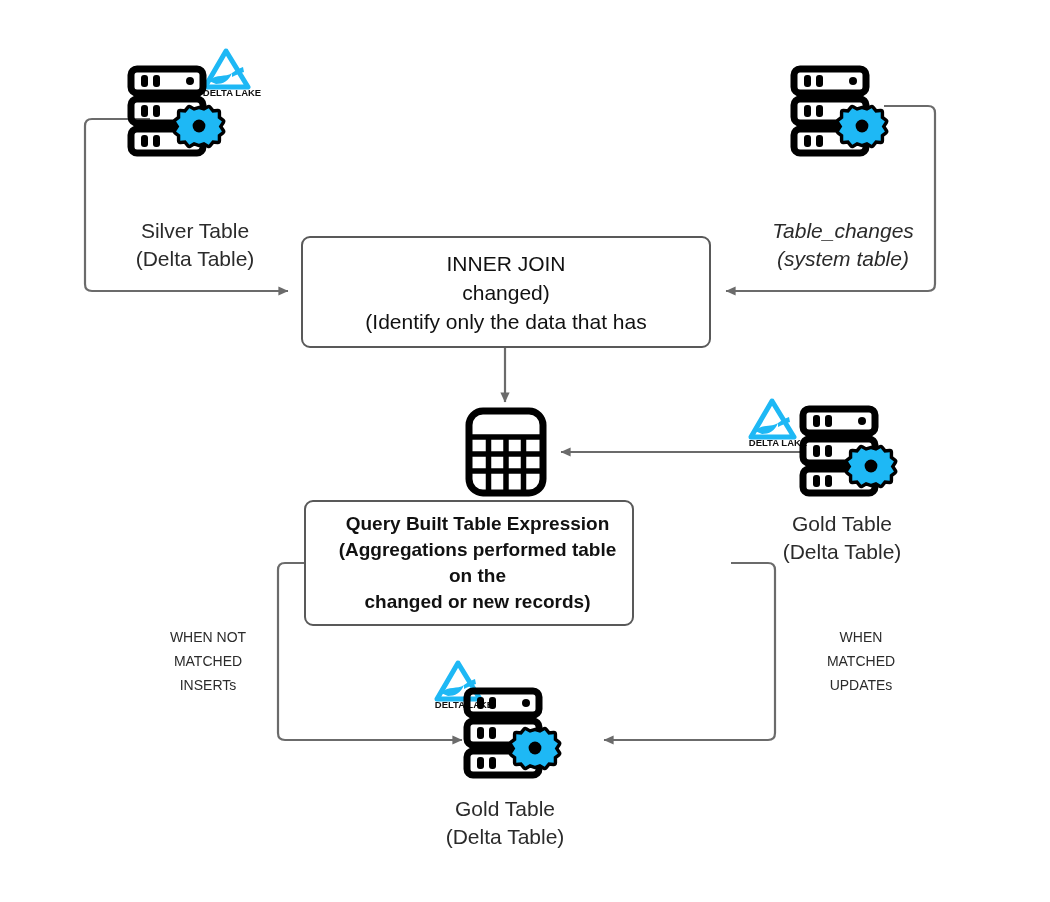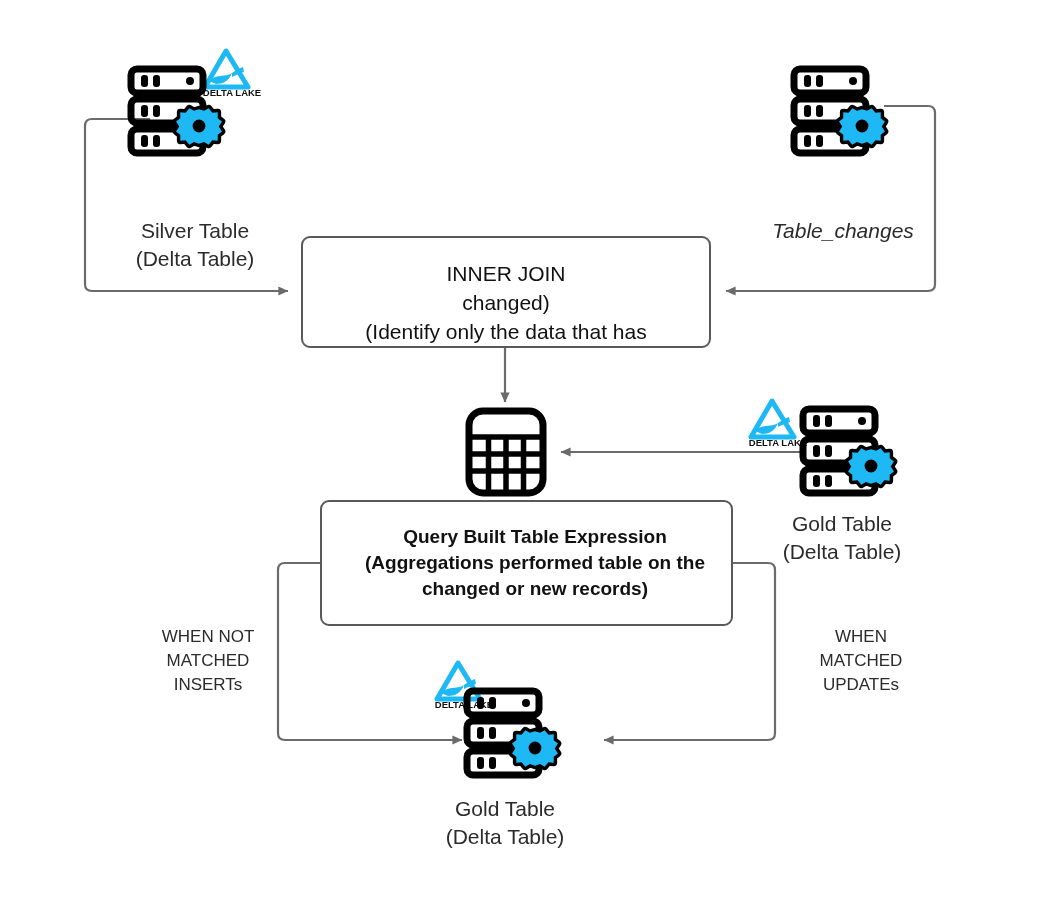--- a/index.html
+++ b/index.html
@@ -53,21 +53,21 @@
     padding: 0 14px;
   }
   .proc-text.bold {
     font-weight: bold;
     font-size: 19px;
     line-height: 26px;
   }
   .merge-label {
     position: absolute;
     text-align: center;
-    font-size: 17px;
+    font-size: 14px;
     line-height: 24px;
     color: #2b2b2b;
     white-space: nowrap;
   }
   .icon-stack {
     position: relative;
   }
   .dl-logo {
     position: absolute;
   }
@@ -182,24 +182,25 @@
                    L 30.2,23.8 L 21.6,23 L 15.6,30.2 L 8.2,26 L 0,28.6
                    L -8.2,26 L -15.6,30.2 L -21.6,23 L -30.2,23.8 L -30.2,14.2
                    L -37,8.8 L -31.8,0.8 L -37,-7.2 L -30.2,-12.6 L -30.2,-22.2
                    L -21.6,-21.4 L -15.6,-28.6 L -8.2,-24.4 Z" transform="scale(0.62)" fill="#1eb8f5"></path>
           <circle cx="0" cy="0" r="6.4" fill="#000000"></circle>
         </g>
       </svg>
     </div>
     <div class="node-caption" style="margin-top:54px;font-style:italic;">
       <div>Table_changes</div>
-    </div>
-  </div>
-
-  <div class="proc-box" style="left:301px; top:236px; width:410px; height:112px;align-items:flex-end;">
+      <div>(system table)</div>
+    </div>
+  </div>
+
+  <div class="proc-box" style="left:301px; top:236px; width:410px; height:112px;">
     <div class="proc-text">
       <div>INNER JOIN</div>
       <div>changed)</div>
       <div>(Identify only the data that has</div>
     </div>
   </div>
 
   <svg class="grid-icon" style="left:465px; top:407px;" width="82" height="90" viewBox="0 0 82 90" xmlns="http://www.w3.org/2000/svg">
     <rect x="4" y="4" width="74" height="82" rx="14" ry="14" fill="#ffffff" stroke="#000000" stroke-width="7"></rect>
     <g stroke="#000000" stroke-width="5.5" fill="none">
@@ -252,21 +253,21 @@
           <circle cx="0" cy="0" r="6.4" fill="#000000"></circle>
         </g>
       </svg>
     </div>
     <div class="node-caption" style="margin-top:4px;">
       <div>Gold Table</div>
       <div>(Delta Table)</div>
     </div>
   </div>
 
-  <div class="proc-box" style="left:320px; top:500px; width:413px; height:126px;padding-left:17px;">
+  <div class="proc-box" style="left:304px; top:500px; width:330px; height:126px;padding-left:17px;">
     <div class="proc-text bold">
       <div>Query Built Table Expression</div>
       <div>(Aggregations performed table on the</div>
       <div>changed or new records)</div>
     </div>
   </div>
 
   <div class="merge-label" style="left:128px; top:625px; width:160px;">
     <div>WHEN NOT</div>
     <div>MATCHED</div>

